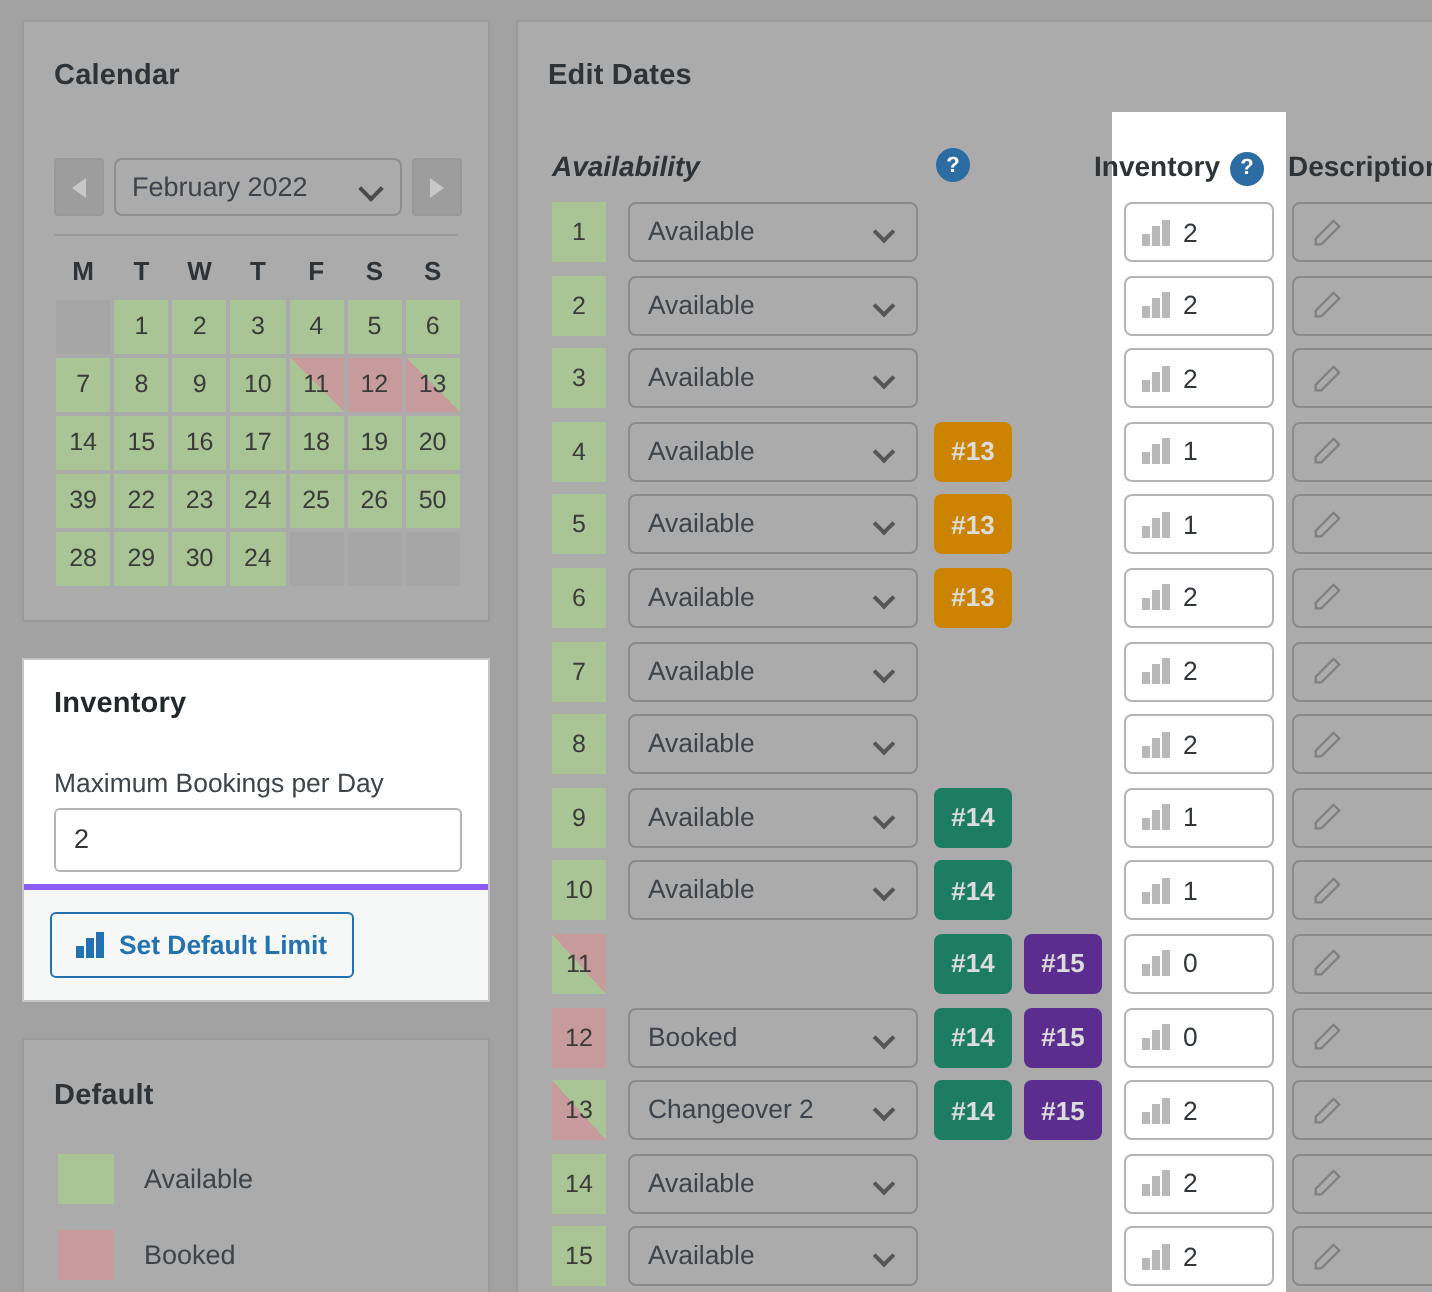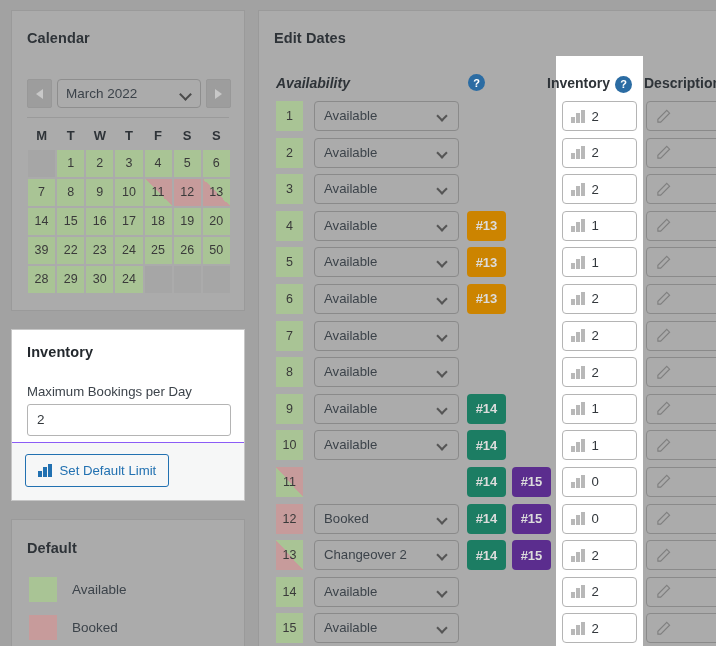--- a/index.html
+++ b/index.html
@@ -84,21 +84,21 @@
   }
   #inventory-panel .panel-title { position: absolute; left: 15px; top: 14px; color: #23282d; }
   .inv-label { position: absolute; left: 15px; top: 54px; font-size: 13.2px; color: #3c434a; }
   .inv-input {
     position: absolute; left: 15px; top: 74px; width: 204px; height: 32px;
     border: 1px solid #b4b4b4; border-radius: 3px; background: #fff;
     padding: 0 9px; font-size: 13.5px; color: #32373c; line-height: 30px;
   }
   .inv-footer {
     position: absolute; left: 0; right: 0; bottom: 0; height: 58px;
-    background: #f6f7f7; border-top: 1px solid #8b5cf6;
+    background: #f6f7f7; border-top: 3px solid #8b5cf6; font-weight: bold;
   }
   .btn-secondary {
     position: absolute; left: 13px; top: 11px; height: 33px;
     border: 1px solid #2271b1; border-radius: 3px; background: #f6f7f7;
     color: #2271b1; font-size: 13.2px; display: flex; align-items: center;
     padding: 0 12px; gap: 8px;
   }
   .bars-icon { display: inline-flex; align-items: flex-end; gap: 1.5px; height: 13px; }
   .bars-icon i { display: block; width: 3.5px; background: #2271b1; }
   .bars-icon i:nth-child(1) { height: 6px; }
@@ -191,21 +191,21 @@
 <div id="root">
 
   <div class="panel" id="calendar-panel">
     <div class="panel-title">Calendar</div>
 
     <div class="cal-nav">
       <div class="nav-btn prev">
         <span class="tri left"></span>
       </div>
       <div class="month-select">
-        <span>March 2022</span>
+        <span>February 2022</span>
         <span class="chev"></span>
       </div>
       <div class="nav-btn next">
         <span class="tri right"></span>
       </div>
     </div>
 
     <div class="cal-divider"></div>
 
     <div class="cal-grid">

